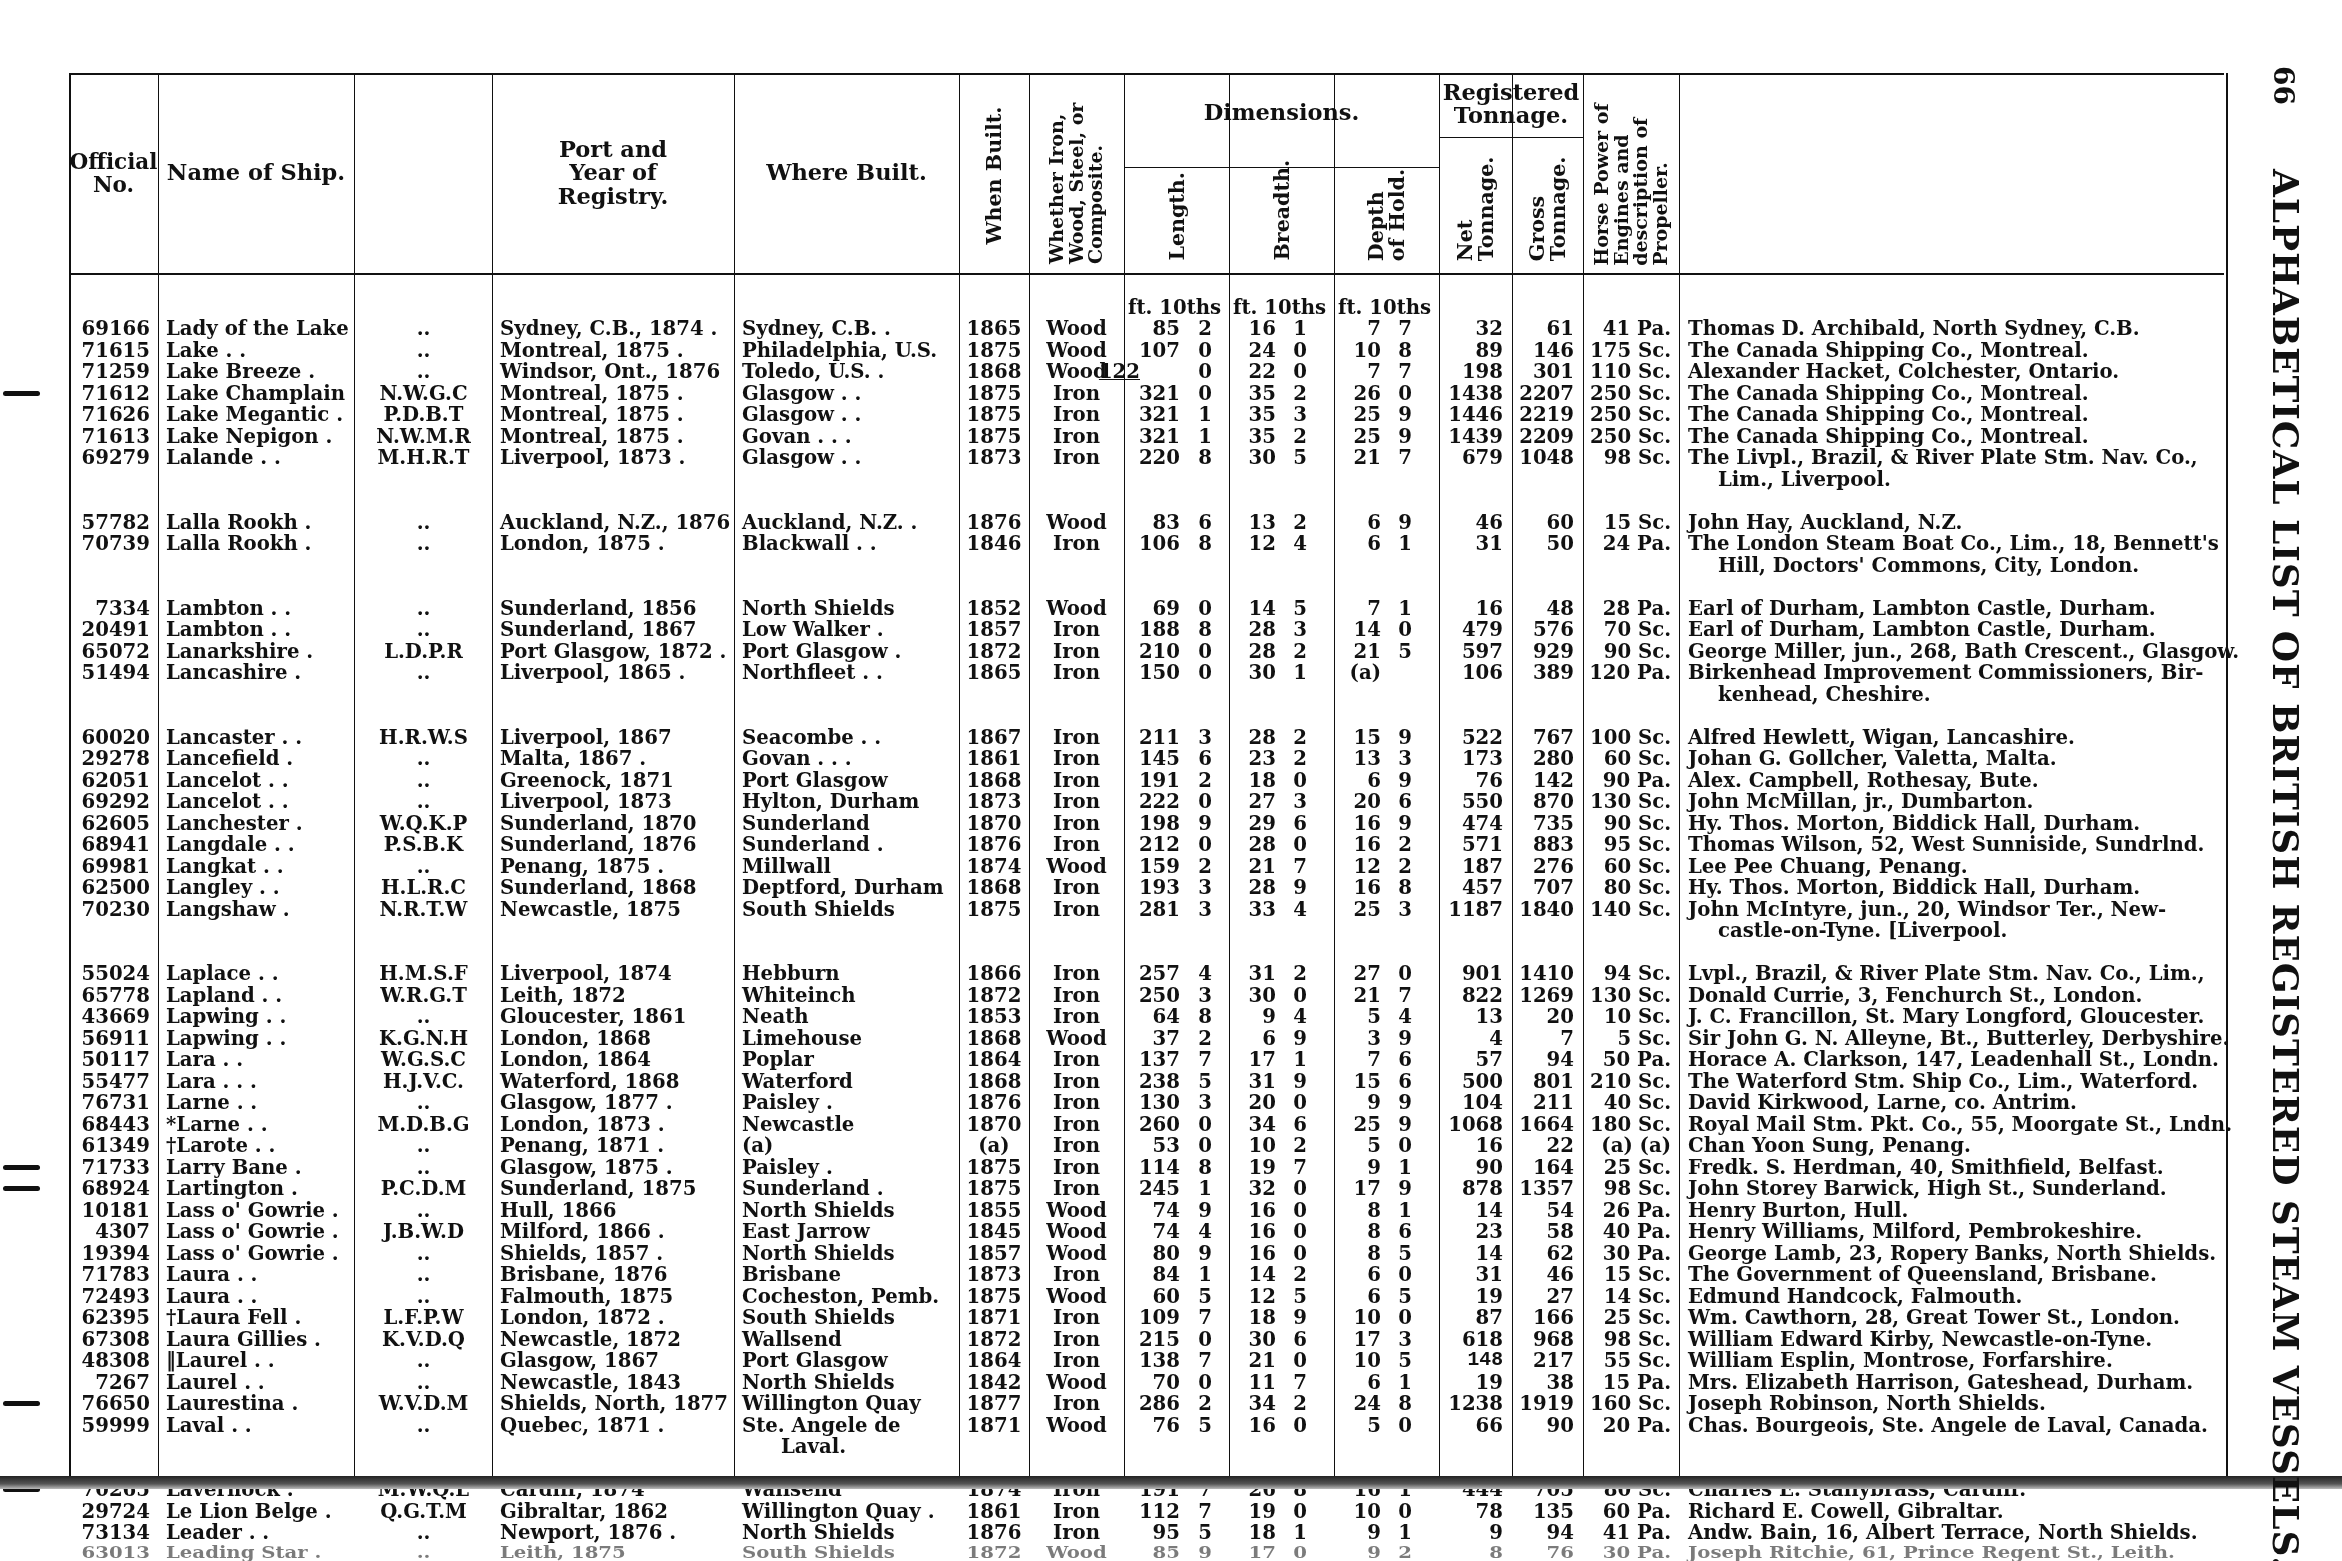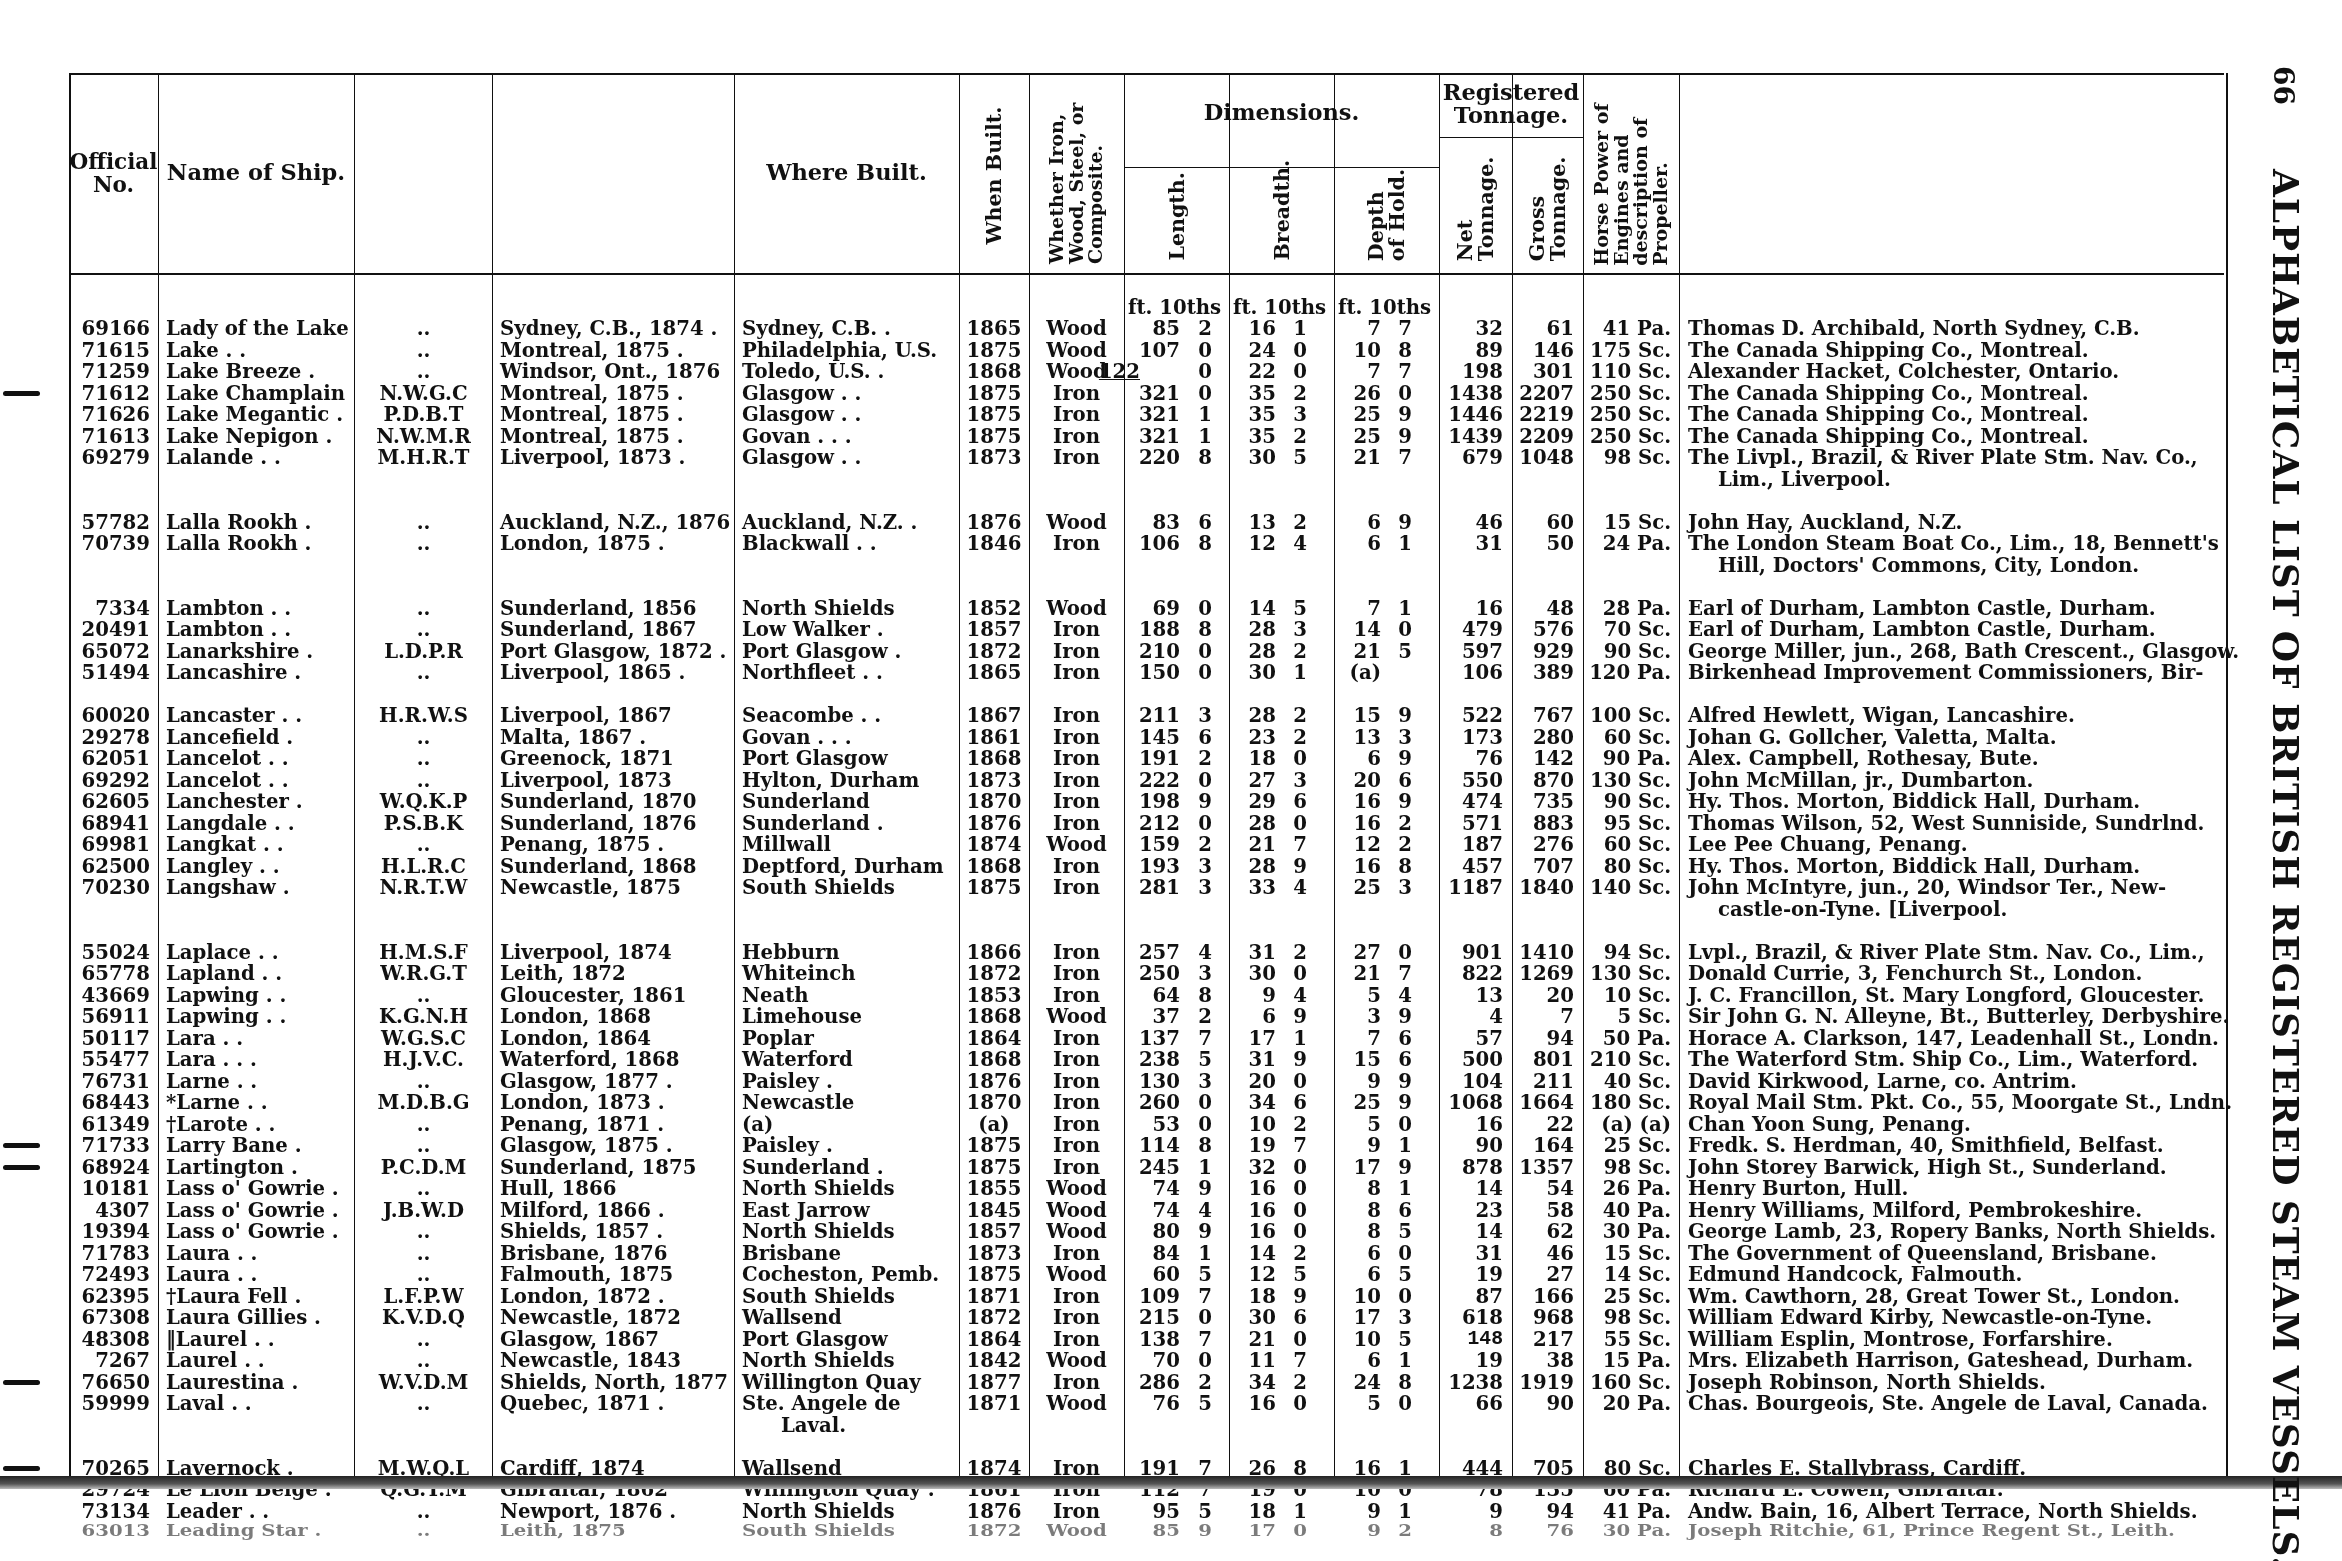--- a/index.html
+++ b/index.html
@@ -45,20 +45,21 @@
   <div class="vline" style="left:1055px"></div>
   <div class="vline" style="left:1160px"></div>
   <div class="vline" style="left:1265px"></div>
   <div class="vline" style="left:1370px"></div>
   <div class="vline" style="left:1443px"></div>
   <div class="vline" style="left:1514px"></div>
   <div class="vline" style="left:1610px"></div>
 
   <div class="hdr" style="left:0;width:89px;font-size:21.5px;">Official No.</div>
   <div class="hdr" style="left:89px;width:196px;">Name of Ship.</div>
+  <div class="hdr" style="left:423px;width:242px;padding:0 37px;box-sizing:border-box;">Port and Year of Registry.</div>
   <div class="hdr" style="left:665px;width:225px;">Where Built.</div>
 
   <div class="hdr" style="left:890px;width:70px;">
     <div class="rot" style="bottom:28px;">When Built.</div>
   </div>
   <div class="hdr" style="left:960px;width:95px;">
     <div class="rot" style="white-space:normal;width:178px;font-size:19px;line-height:19.7px;bottom:9.4px;">Whether Iron, Wood, Steel, or Composite.</div>
   </div>
 
   <div class="subhdr" style="left:1055px;width:315px;top:28px;">Dimensions.</div>
@@ -337,20 +338,23 @@
         <div class="c r" style="left:1115px;width:28px;">0</div>
         <div class="c r" style="left:1160px;width:47px;">30</div>
         <div class="c r" style="left:1210px;width:28px;">1</div>
         <div class="c r" style="left:1265px;width:47px;">(a)</div>
         <div class="c r" style="left:1315px;width:28px;"></div>
         <div class="c r" style="left:1370px;width:64px;">106</div>
         <div class="c r" style="left:1443px;width:62px;">389</div>
         <div class="c r" style="left:1514px;width:88px;">120 Pa.</div>
         <div class="c " style="left:1619px;width:534px;">Birkenhead Improvement Commissioners, Bir-</div>
       </div>
+      <div class="owner2">
+        <div class="c " style="left:1649px;width:506px;">kenhead, Cheshire.</div>
+      </div>
       <div class="row gap">
         <div class="c r" style="left:0;width:81px;">60020</div>
         <div class="c " style="left:97px;width:183px;">Lancaster .     .</div>
         <div class="c ctr" style="left:285px;width:139px;">H.R.W.S</div>
         <div class="c " style="left:431px;width:230px;">Liverpool, 1867</div>
         <div class="c " style="left:673px;width:214px;">Seacombe   .      .</div>
         <div class="c ctr" style="left:890px;width:70px;">1867</div>
         <div class="c ctr" style="left:960px;width:95px;">Iron</div>
         <div class="c r" style="left:1055px;width:56px;">211</div>
         <div class="c r" style="left:1115px;width:28px;">3</div>

